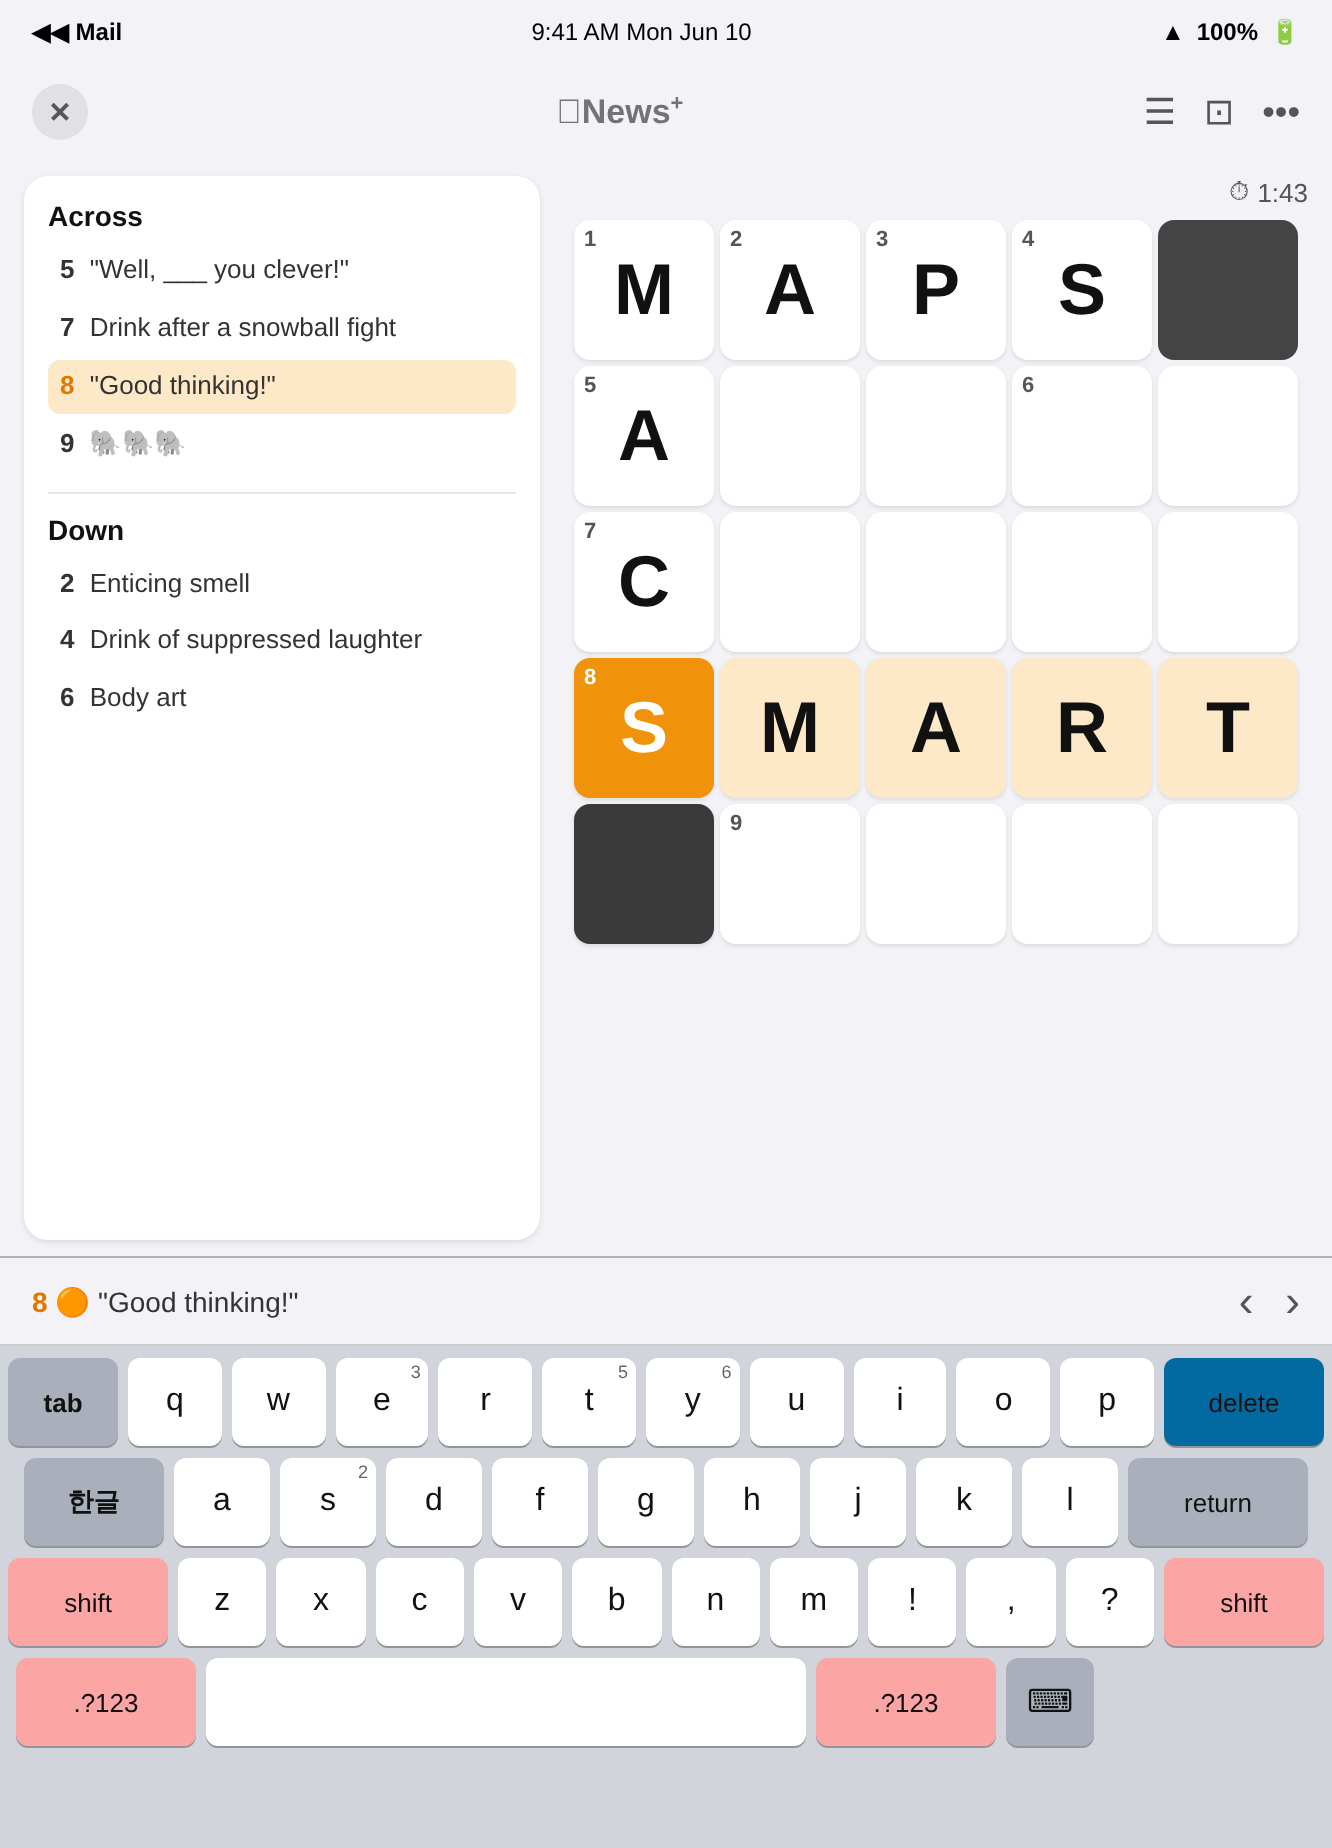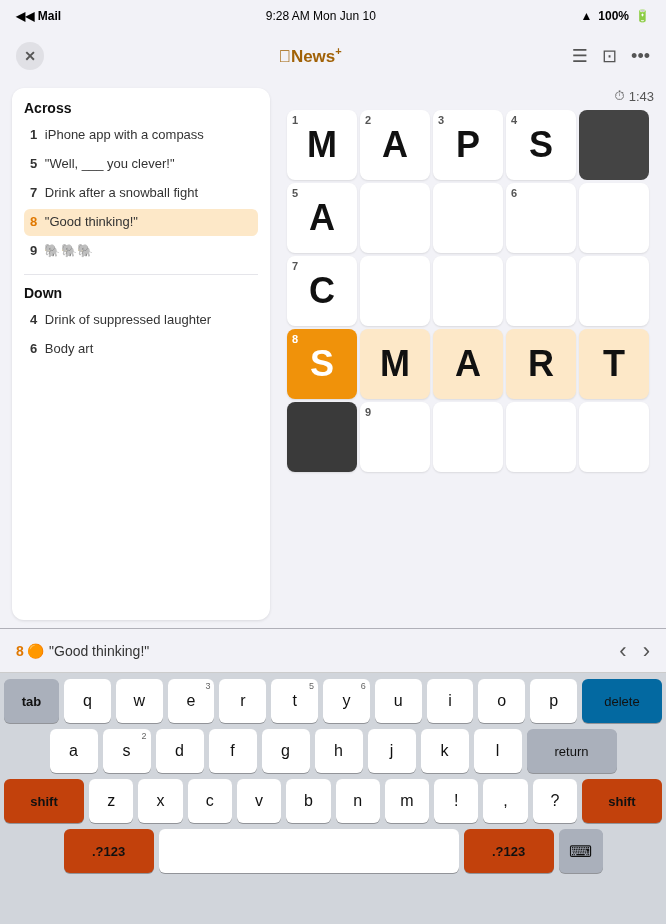--- a/index.html
+++ b/index.html
@@ -233,24 +233,24 @@
     }
     .key.special {
       background: #aab0bb;
       color: #111;
       font-size: 13px;
       font-weight: 600;
       max-width: 70px;
       min-width: 55px;
     }
     .key.wide-special {
-      background: #c2410c;
+      background: #fca5a5;
       color: #111;
       font-size: 13px;
-      font-weight: 700;
+      font-weight: 400;
       min-width: 80px;
       max-width: 90px;
     }
     .key.delete-key {
       background: #0369a1;
       min-width: 80px;
       max-width: 90px;
       font-size: 13px;
     }
     .key.return-key {
@@ -271,84 +271,84 @@
       max-width: 300px;
       background: white;
     }
     .key.keyboard-icon {
       background: #aab0bb;
       min-width: 44px;
       max-width: 44px;
     }
     .bottom-row {
       display: flex;
-      justify-content: center;
+      justify-content: flex-start;
       gap: 5px;
       padding: 0 4px;
     }
   </style>
 </head>
 <body>
 
 <div class="status-bar">
   <div class="status-left">
     <span>◀</span>
     <span style="margin-left:-4px;">◀ Mail</span>
   </div>
-  <div class="status-center">9:28 AM  Mon Jun 10</div>
+  <div class="status-center">9:41 AM  Mon Jun 10</div>
   <div class="status-right">
     <span>▲</span>
     <span>100%</span>
     <span>🔋</span>
   </div>
 </div>
 
 <div class="nav-bar">
   <div class="nav-close">
     <span>✕</span>
   </div>
   <div class="nav-title">
     <span class="apple-news" style="color:#fa2d48;font-size:17px;"></span>
-    <span style="color:#a16207;font-weight:700;">News<sup style="font-size:11px;">+</sup></span>
+    <span style="color:#737373;font-weight:700;">News<sup style="font-size:11px;">+</sup></span>
   </div>
   <div class="nav-right">
     <span class="nav-icon">☰</span>
     <span class="nav-icon">⊡</span>
     <span class="nav-icon">•••</span>
   </div>
 </div>
 
 <div class="main-content">
 
   <div class="clues-panel">
     <div class="clues-section-title">Across</div>
     <div class="clue-item">
-      <span class="clue-number">1</span>
-      <span>iPhone app with a compass</span>
-    </div>
-    <div class="clue-item">
       <span class="clue-number">5</span>
       <span>"Well, ___ you clever!"</span>
     </div>
     <div class="clue-item">
       <span class="clue-number">7</span>
       <span>Drink after a snowball fight</span>
     </div>
     <div class="clue-item active">
       <span class="clue-number">8</span>
       <span>"Good thinking!"</span>
     </div>
     <div class="clue-item">
       <span class="clue-number">9</span>
       <span>🐘🐘🐘</span>
     </div>
 
     <div class="clue-divider"></div>
 
     <div class="clues-section-title">Down</div>
+    <div class="clue-item">
+      <span class="clue-number">2</span>
+      <span>Enticing smell</span>
+    </div>
     <div class="clue-item">
       <span class="clue-number">4</span>
       <span>Drink of suppressed laughter</span>
     </div>
     <div class="clue-item">
       <span class="clue-number">6</span>
       <span>Body art</span>
     </div>
   </div>
 
@@ -421,20 +421,21 @@
       <div class="key">t<span class="key-number">5</span></div>
       <div class="key">y<span class="key-number">6</span></div>
       <div class="key">u</div>
       <div class="key">i</div>
       <div class="key">o</div>
       <div class="key">p</div>
       <div class="key delete-key">delete</div>
     </div>
 
     <div class="keyboard-row">
+      <div class="key special">한글</div>
       <div class="key">a</div>
       <div class="key">s<span class="key-number">2</span></div>
       <div class="key">d</div>
       <div class="key">f</div>
       <div class="key">g</div>
       <div class="key">h</div>
       <div class="key">j</div>
       <div class="key">k</div>
       <div class="key">l</div>
       <div class="key return-key">return</div>

